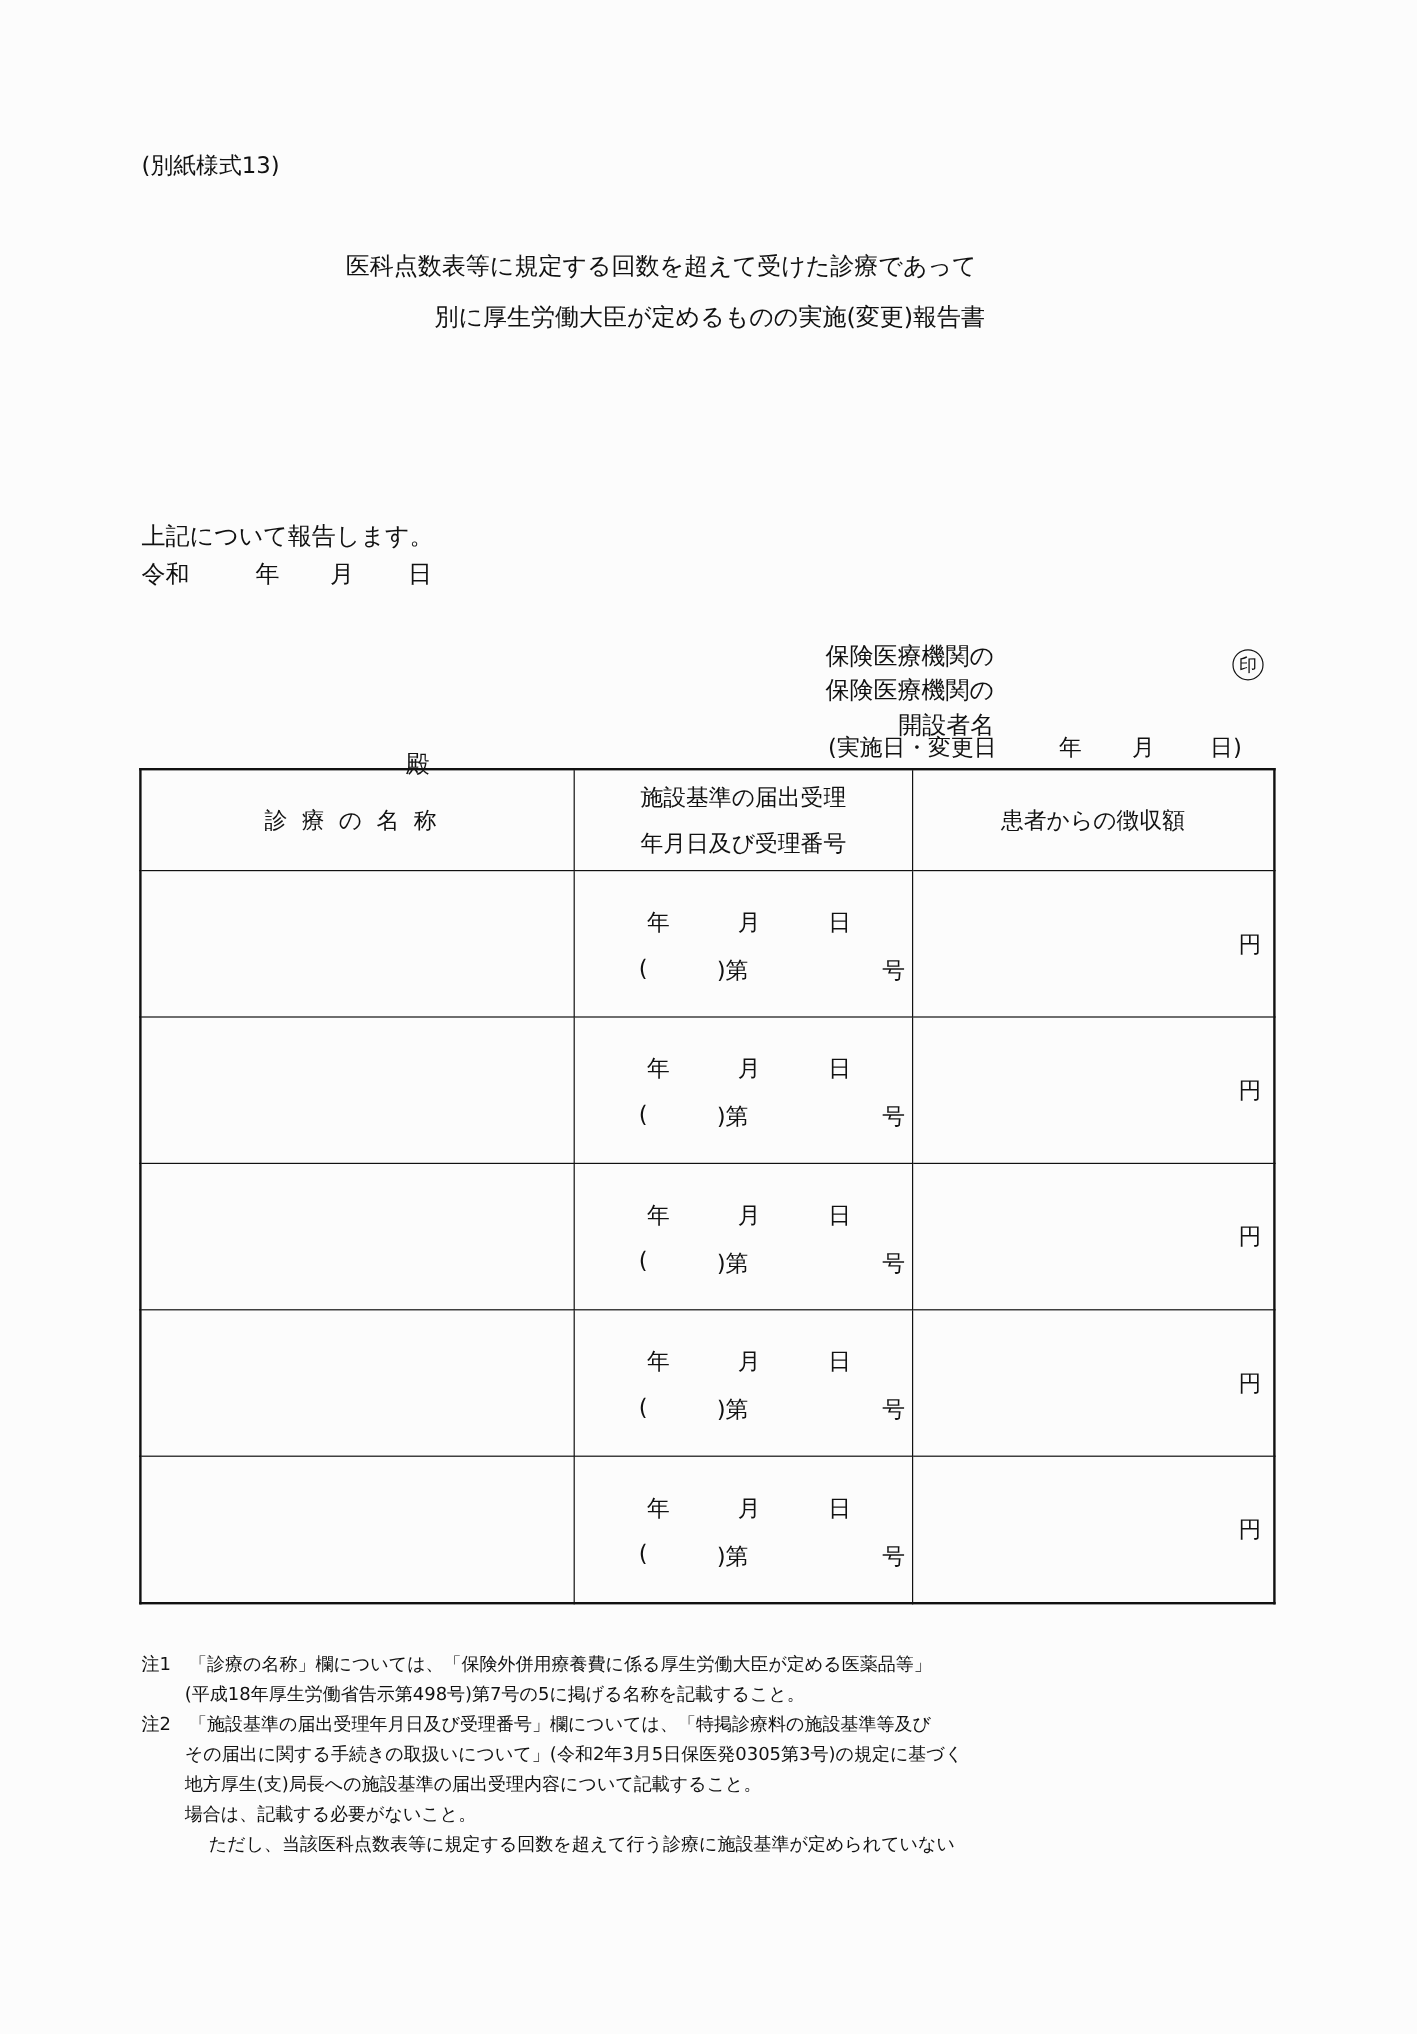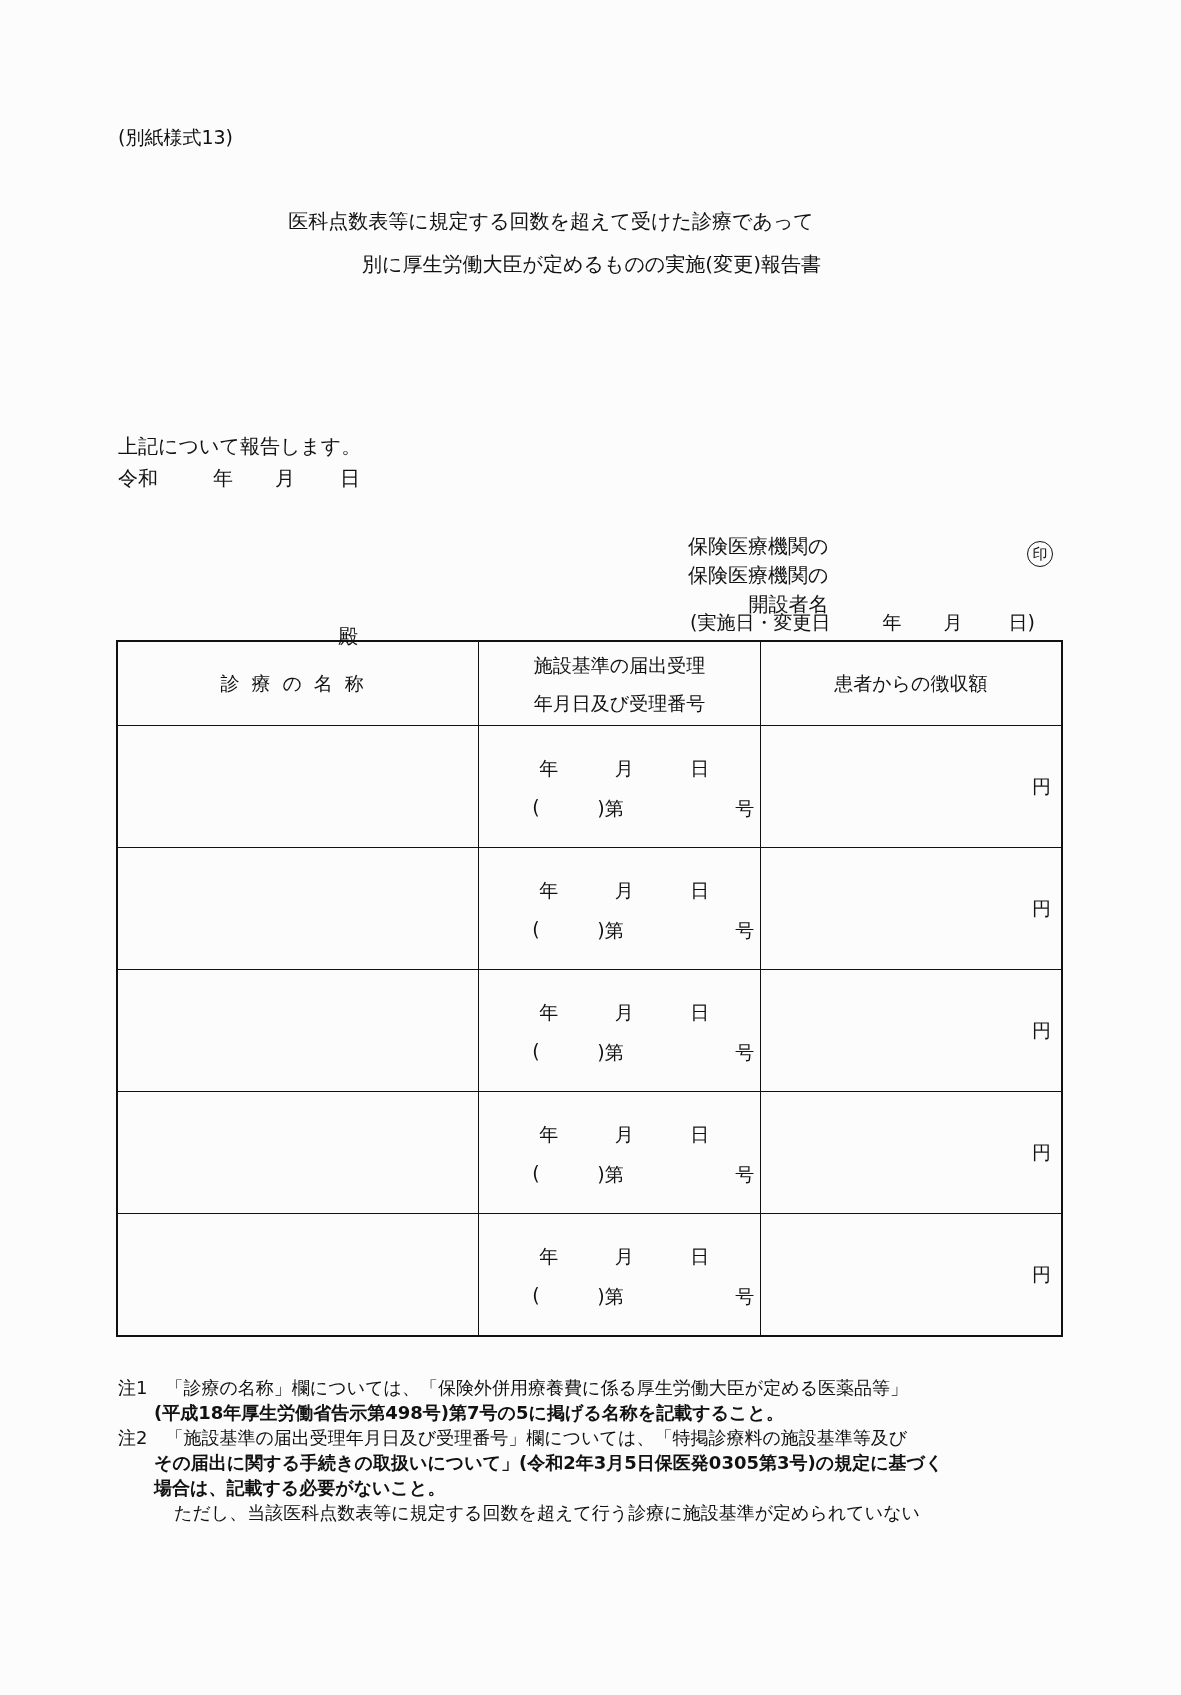--- a/index.html
+++ b/index.html
@@ -38,23 +38,23 @@
   .h3 { text-align:center; }
   tbody td { height:121px; }
   .reg { position:relative; height:121px; font-size:19px; }
   .reg .ymd { position:absolute; top:30px; left:60px; width:170px; display:flex; justify-content:space-between; }
   .reg .num { position:absolute; top:70px; left:53px; width:210px; }
   .reg .num .p1 { position:absolute; left:0; }
   .reg .num .p2 { position:absolute; left:65px; }
   .reg .num .p3 { position:absolute; left:203px; }
   .amt { position:relative; height:121px; font-size:19px; }
   .amt .yen { position:absolute; right:10px; top:48px; }
-  .notes { left:118px; top:1375px; font-size:18px; line-height:25px; white-space:normal; width:950px; }
+  .notes { left:118px; top:1375px; font-size:15px; line-height:25px; white-space:normal; width:950px; }
   .note-line { white-space:nowrap; }
-  .indent1 { padding-left:36px;font-weight:bold; }
+  .indent1 { padding-left:36px; }
   .indent2 { padding-left:56px; }
 </style>
 </head>
 <body>
 
 <div class="abs f19 form-id">(別紙様式13)</div>
 
 <div class="abs title1">医科点数表等に規定する回数を超えて受けた診療であって</div>
 <div class="abs title2">別に厚生労働大臣が定めるものの実施(変更)報告書</div>
 
@@ -200,15 +200,16 @@
         </td>
     </tr>
   </tbody>
 </table>
 
 <div class="abs notes">
   <div class="note-line">注1　「診療の名称」欄については、「保険外併用療養費に係る厚生労働大臣が定める医薬品等」</div>
   <div class="note-line indent1">(平成18年厚生労働省告示第498号)第7号の5に掲げる名称を記載すること。</div>
   <div class="note-line">注2　「施設基準の届出受理年月日及び受理番号」欄については、「特掲診療料の施設基準等及び</div>
   <div class="note-line indent1">その届出に関する手続きの取扱いについて」(令和2年3月5日保医発0305第3号)の規定に基づく</div>
+  <div class="note-line indent1">地方厚生(支)局長への施設基準の届出受理内容について記載すること。</div>
   <div class="note-line indent1">場合は、記載する必要がないこと。</div>
   <div class="note-line indent2">ただし、当該医科点数表等に規定する回数を超えて行う診療に施設基準が定められていない</div>
 </div>
 
 </body></html>

